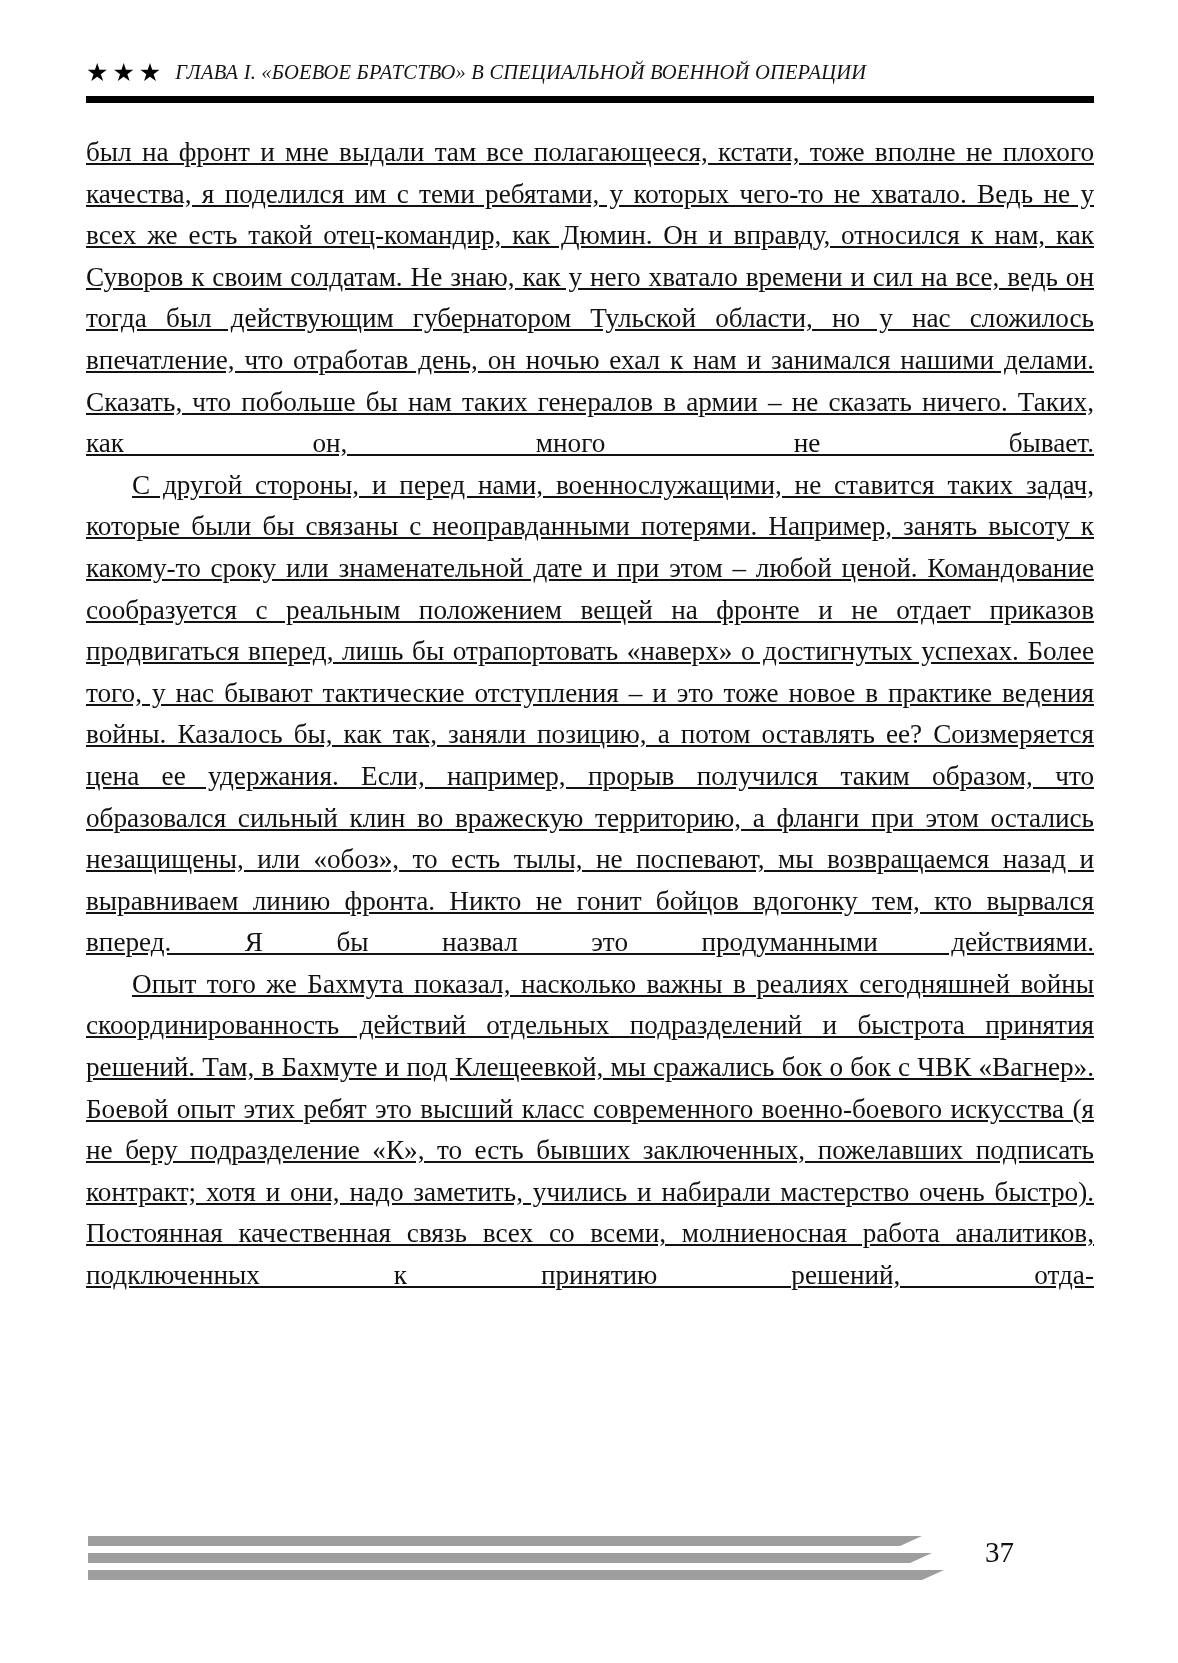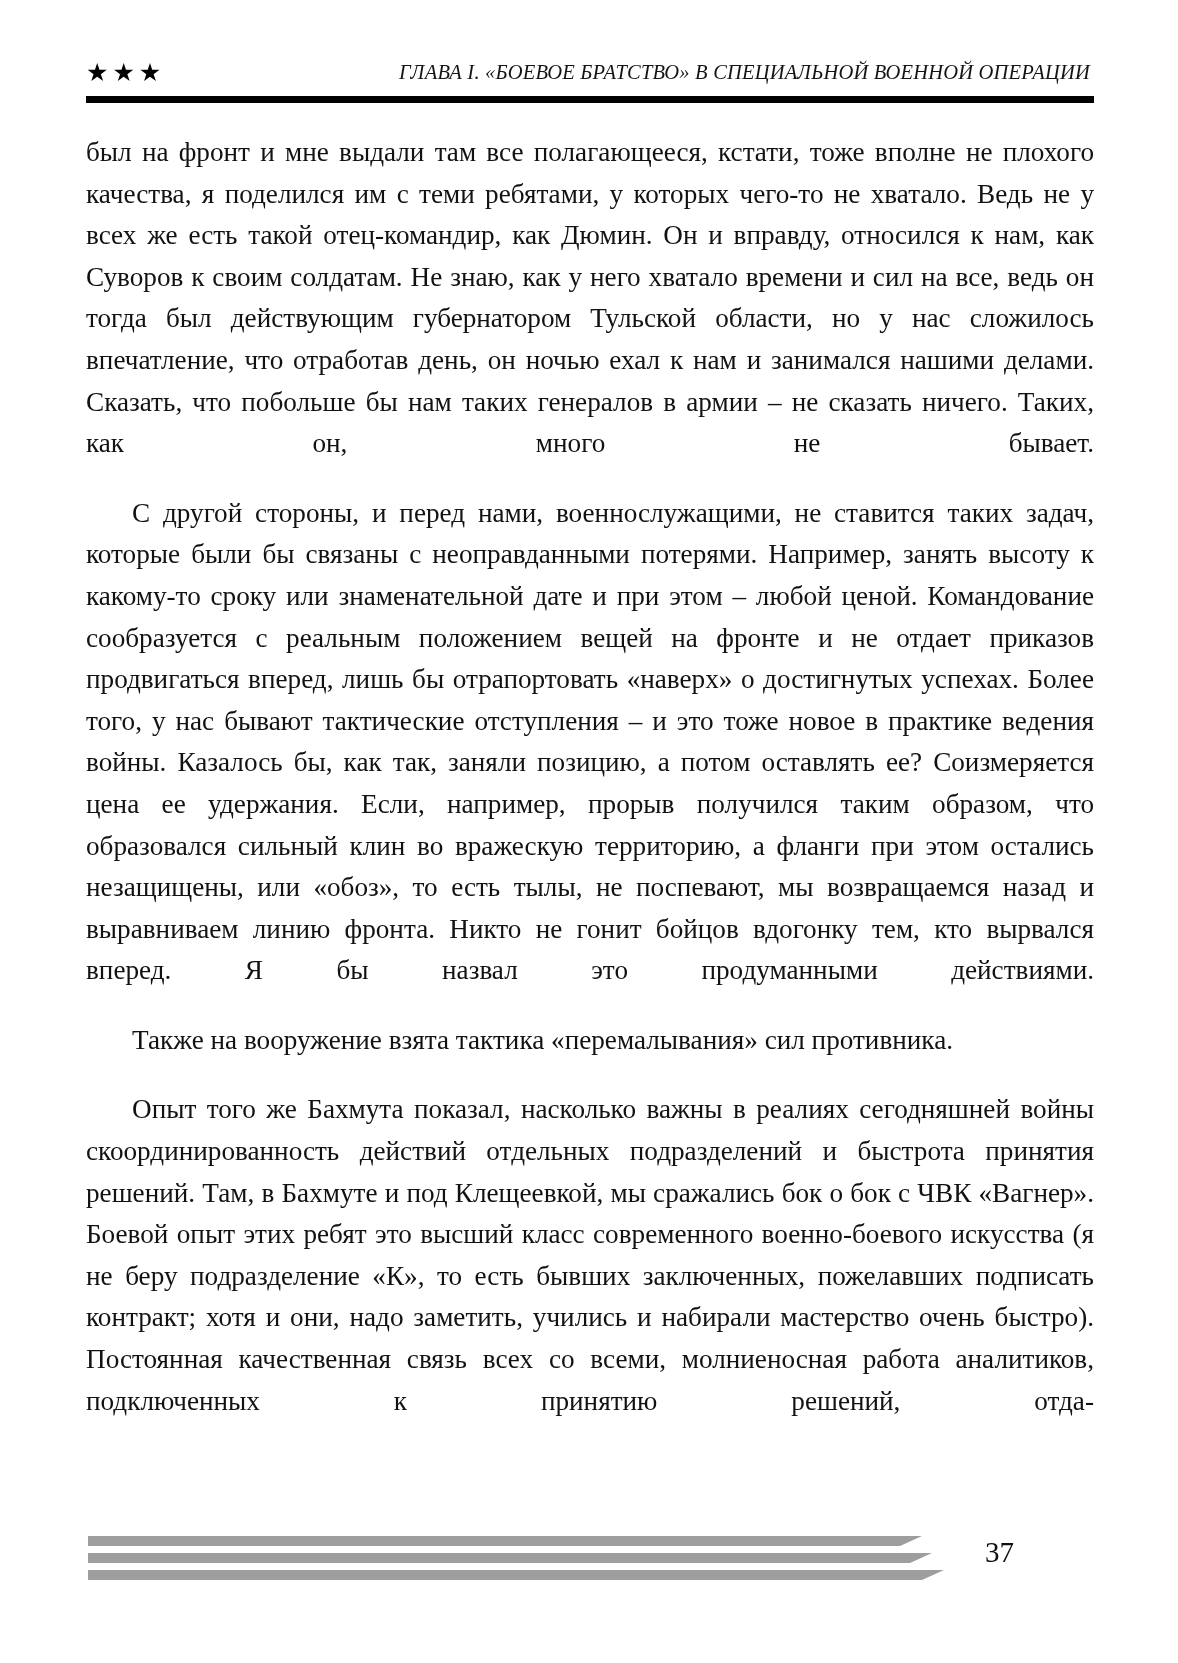--- a/index.html
+++ b/index.html
@@ -38,21 +38,21 @@
   .stars {
     font-size: 25px;
     line-height: 1;
     letter-spacing: 4px;
     color: #000000;
     white-space: nowrap;
     flex: 0 0 auto;
   }
   .head-title {
     flex: 1 1 auto;
-    text-align: right;
+    text-align: left;
     font-style: italic;
     font-size: 20.5px;
     letter-spacing: 0.2px;
     color: #141414;
     white-space: nowrap;
     padding-left: 10px;
     padding-right: 4px;
     font-variant: small-caps;
     text-transform: none;
   }
@@ -81,24 +81,24 @@
     line-height: 41.6px;
     text-align: justify;
     text-align-last: left;
     text-justify: inter-word;
     word-spacing: 0px;
     hyphens: none;
     color: #121212;
   }
   p.para.indent {
     text-indent: 46px;
-    margin-top: 28px;
   }
   p.para.justify-all {
     text-align-last: justify;
+    text-decoration: underline;
   }
 
   
   .footer-orn {
     position: absolute;
     left: 88px;
     top: 1536px;
     width: 880px;
     height: 48px;
   }
@@ -140,21 +140,20 @@
   <div class="running-head">
     <span class="stars">★★★</span>
     <span class="head-title">ГЛАВА I. «БОЕВОЕ БРАТСТВО» В СПЕЦИАЛЬНОЙ ВОЕННОЙ ОПЕРАЦИИ</span>
   </div>
 
   <div class="head-rule"></div>
 
   <div class="body-col">
     <p class="para justify-all">был на фронт и мне выдали там все полагающееся, кстати, тоже вполне не плохого качества, я поделился им с теми ребятами, у которых чего-то не хватало. Ведь не у всех же есть такой отец-командир, как Дюмин. Он и вправду, относился к нам, как Суворов к своим солдатам. Не знаю, как у него хватало времени и сил на все, ведь он тогда был действующим губернатором Тульской области, но у нас сложилось впечатление, что отработав день, он ночью ехал к нам и занимался нашими делами. Сказать, что побольше бы нам таких генералов в армии – не сказать ничего. Таких, как он, много не бывает.</p>
     <p class="para indent justify-all">С другой стороны, и перед нами, военнослужащими, не ставится таких задач, которые были бы связаны с неоправданными потерями. Например, занять высоту к какому-то сроку или знаменательной дате и при этом – любой ценой. Командование сообразуется с реальным положением вещей на фронте и не отдает приказов продвигаться вперед, лишь бы отрапортовать «наверх» о достигнутых успехах. Более того, у нас бывают тактические отступления – и это тоже новое в практике ведения войны. Казалось бы, как так, заняли позицию, а потом оставлять ее? Соизмеряется цена ее удержания. Если, например, прорыв получился таким образом, что образовался сильный клин во вражескую территорию, а фланги при этом остались незащищены, или «обоз», то есть тылы, не поспевают, мы возвращаемся назад и выравниваем линию фронта. Никто не гонит бойцов вдогонку тем, кто вырвался вперед. Я бы назвал это продуманными действиями.</p>
-    <p class="para indent">Также на вооружение взята тактика «перемалывания» сил противника.</p>
     <p class="para indent justify-all">Опыт того же Бахмута показал, насколько важны в реалиях сегодняшней войны скоординированность действий отдельных подразделений и быстрота принятия решений. Там, в Бахмуте и под Клещеевкой, мы сражались бок о бок с ЧВК «Вагнер». Боевой опыт этих ребят это высший класс современного военно-боевого искусства (я не беру подразделение «К», то есть бывших заключенных, пожелавших подписать контракт; хотя и они, надо заметить, учились и набирали мастерство очень быстро). Постоянная качественная связь всех со всеми, молниеносная работа аналитиков, подключенных к принятию решений, отда-</p>
   </div>
 
   <div class="footer-orn">
     <div class="bar bar1">
         <span class="tip"></span>
       </div>
     <div class="bar bar2">
         <span class="tip"></span>
       </div>

